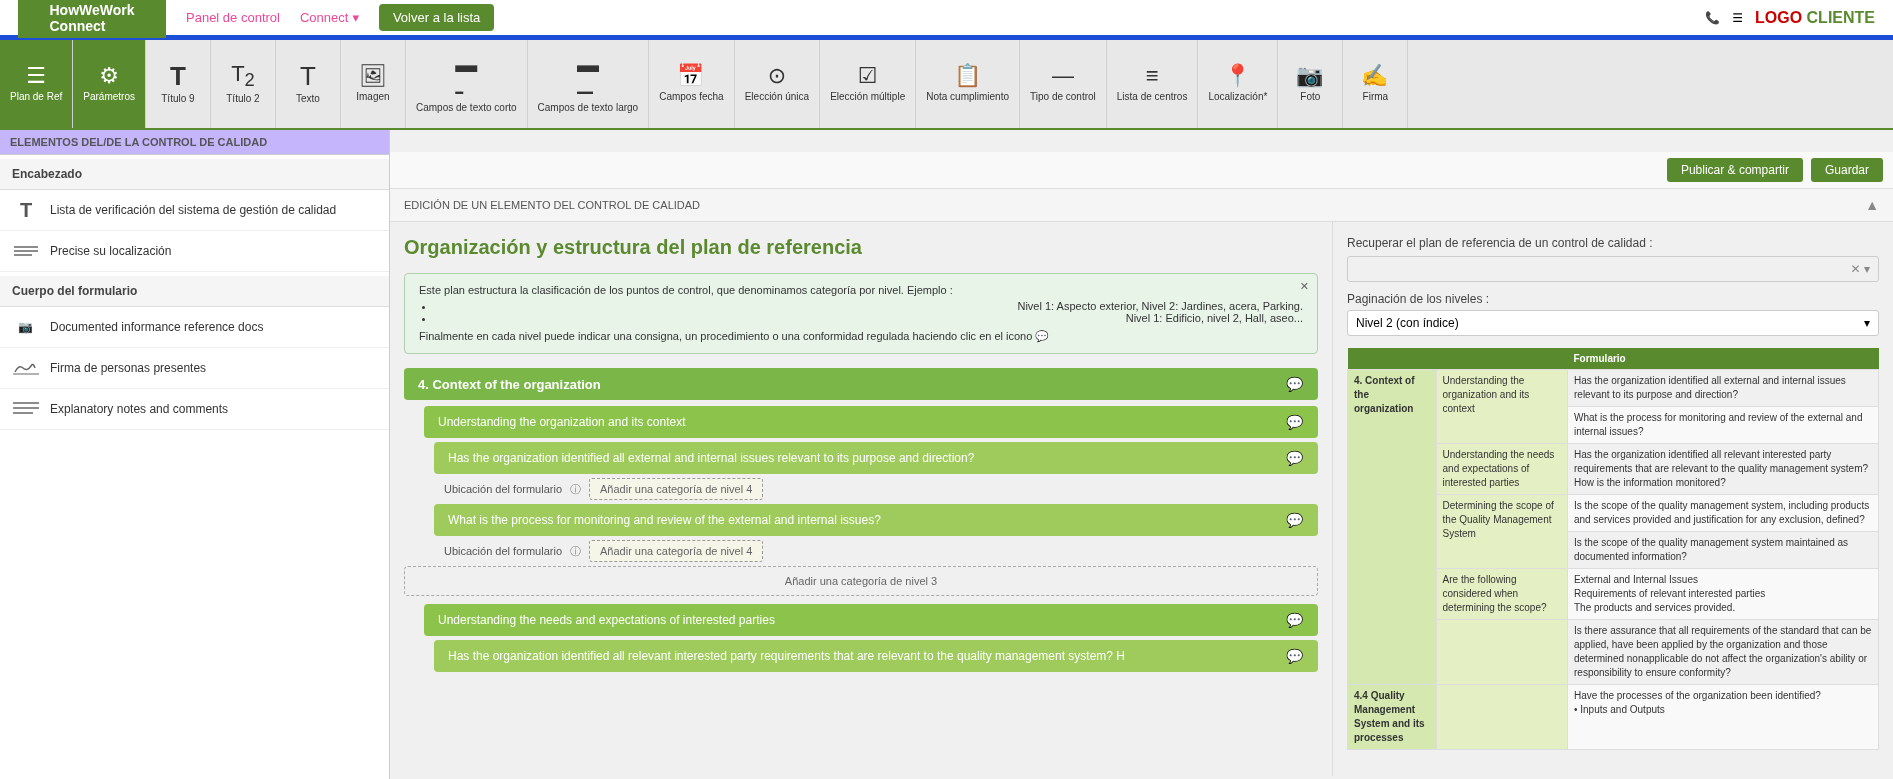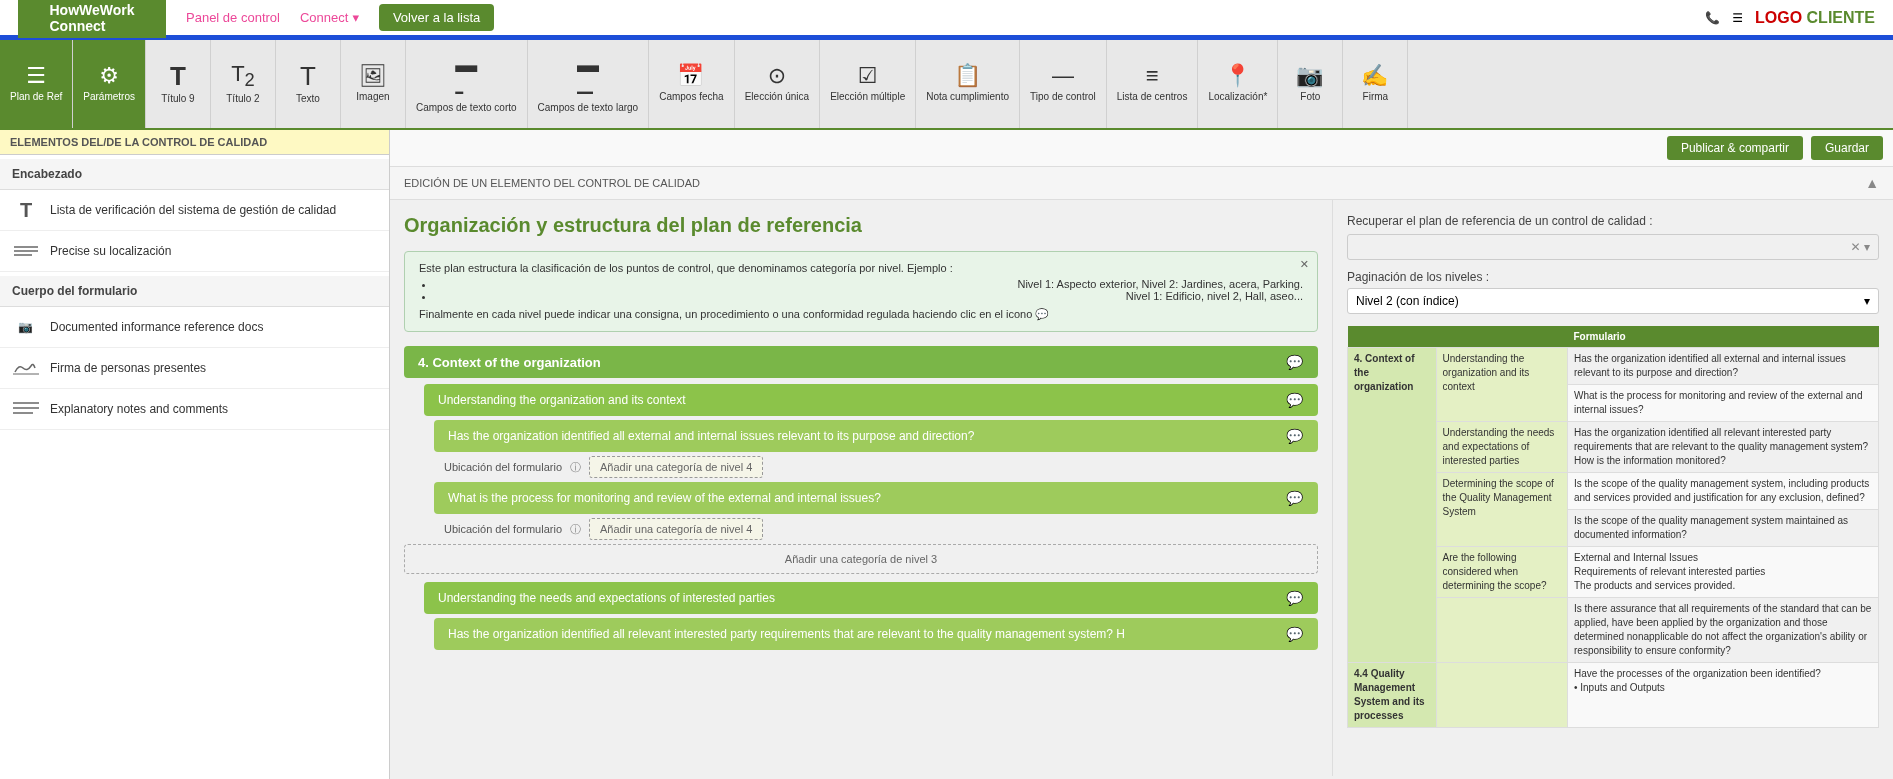--- a/index.html
+++ b/index.html
@@ -113,21 +113,21 @@
 
     
     .left-panel {
       width: 390px;
       background: #fff;
       border-right: 1px solid #ccc;
       flex-shrink: 0;
       overflow-y: auto;
     }
     .left-panel-header {
-      background: #fef9c3;
+      background: #c4b5fd;
       padding: 6px 10px;
       font-size: 11px;
       color: #555;
       border-bottom: 1px solid #ccc;
       font-weight: bold;
       text-transform: uppercase;
     }
 
     .section-header {
       background: #f5f5f5;
@@ -183,20 +183,21 @@
       color: #fff;
       border-color: #5a8a2e;
     }
 
     
     .right-content {
       flex: 1;
       display: flex;
       flex-direction: column;
       overflow: hidden;
+      margin-top: 22px;
     }
     .action-bar {
       display: flex;
       justify-content: flex-end;
       padding: 6px 10px;
       background: #f9f9f9;
       border-bottom: 1px solid #ddd;
       gap: 8px;
     }
     .action-btn {

